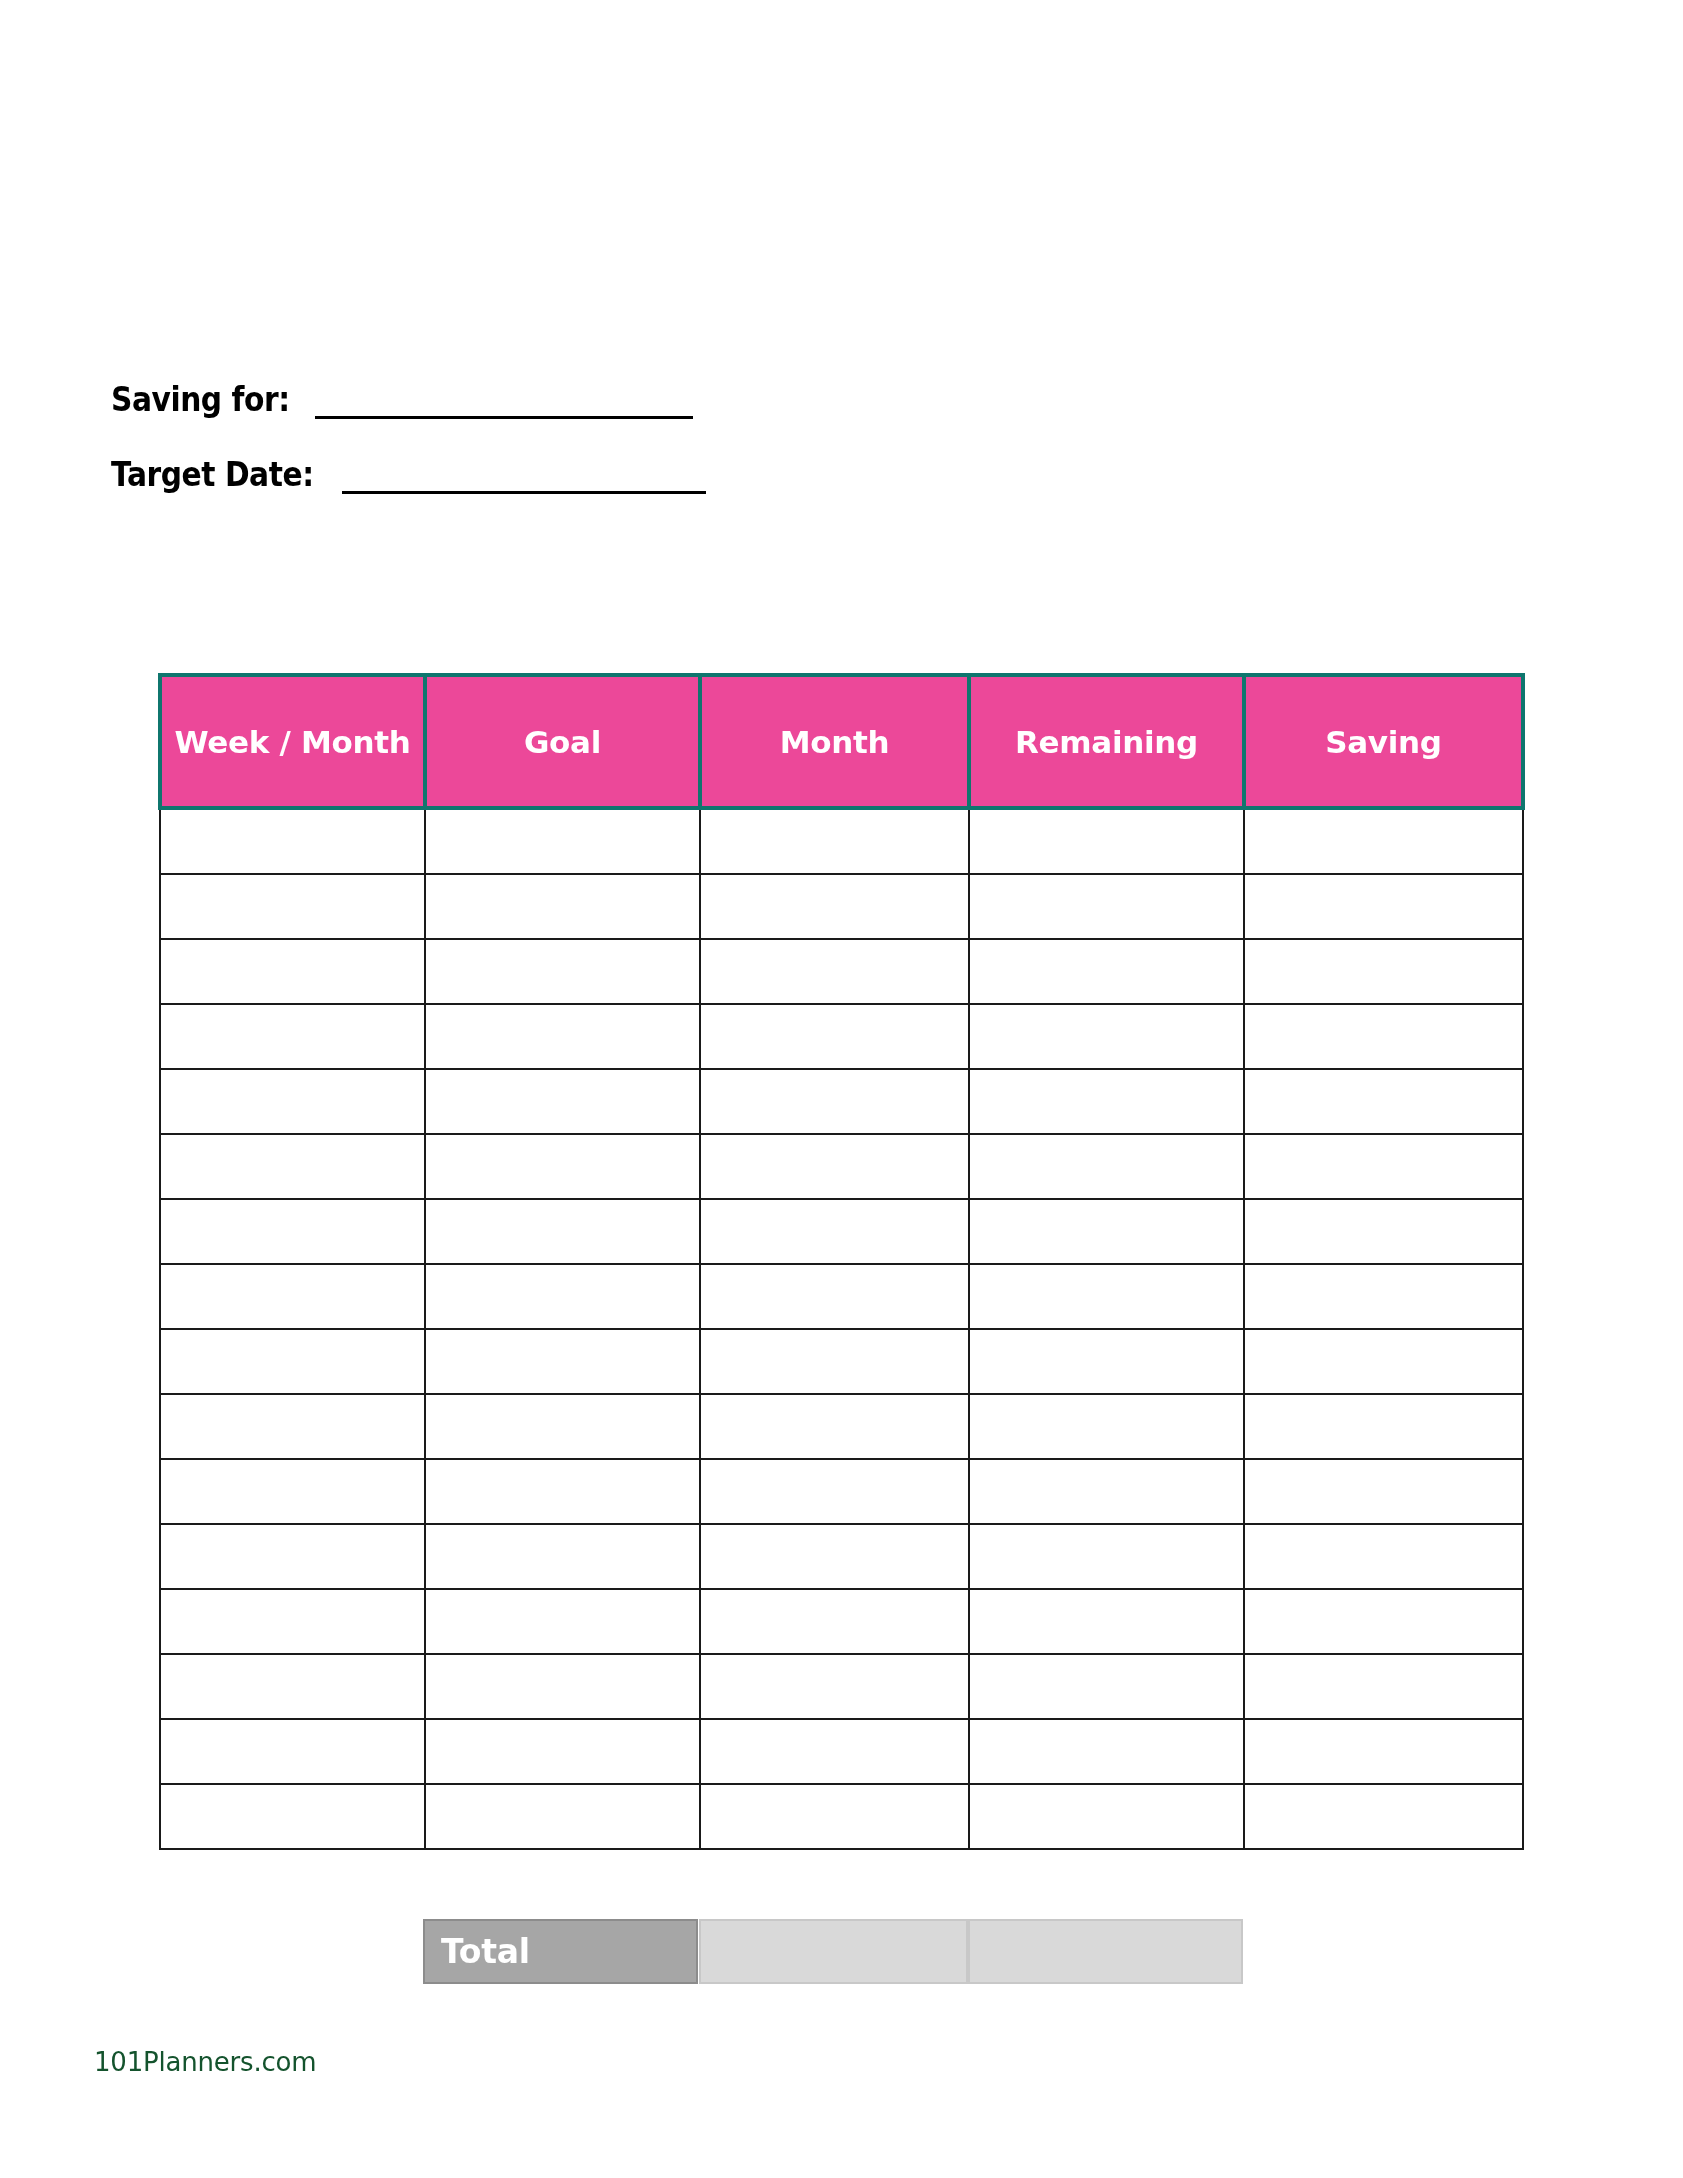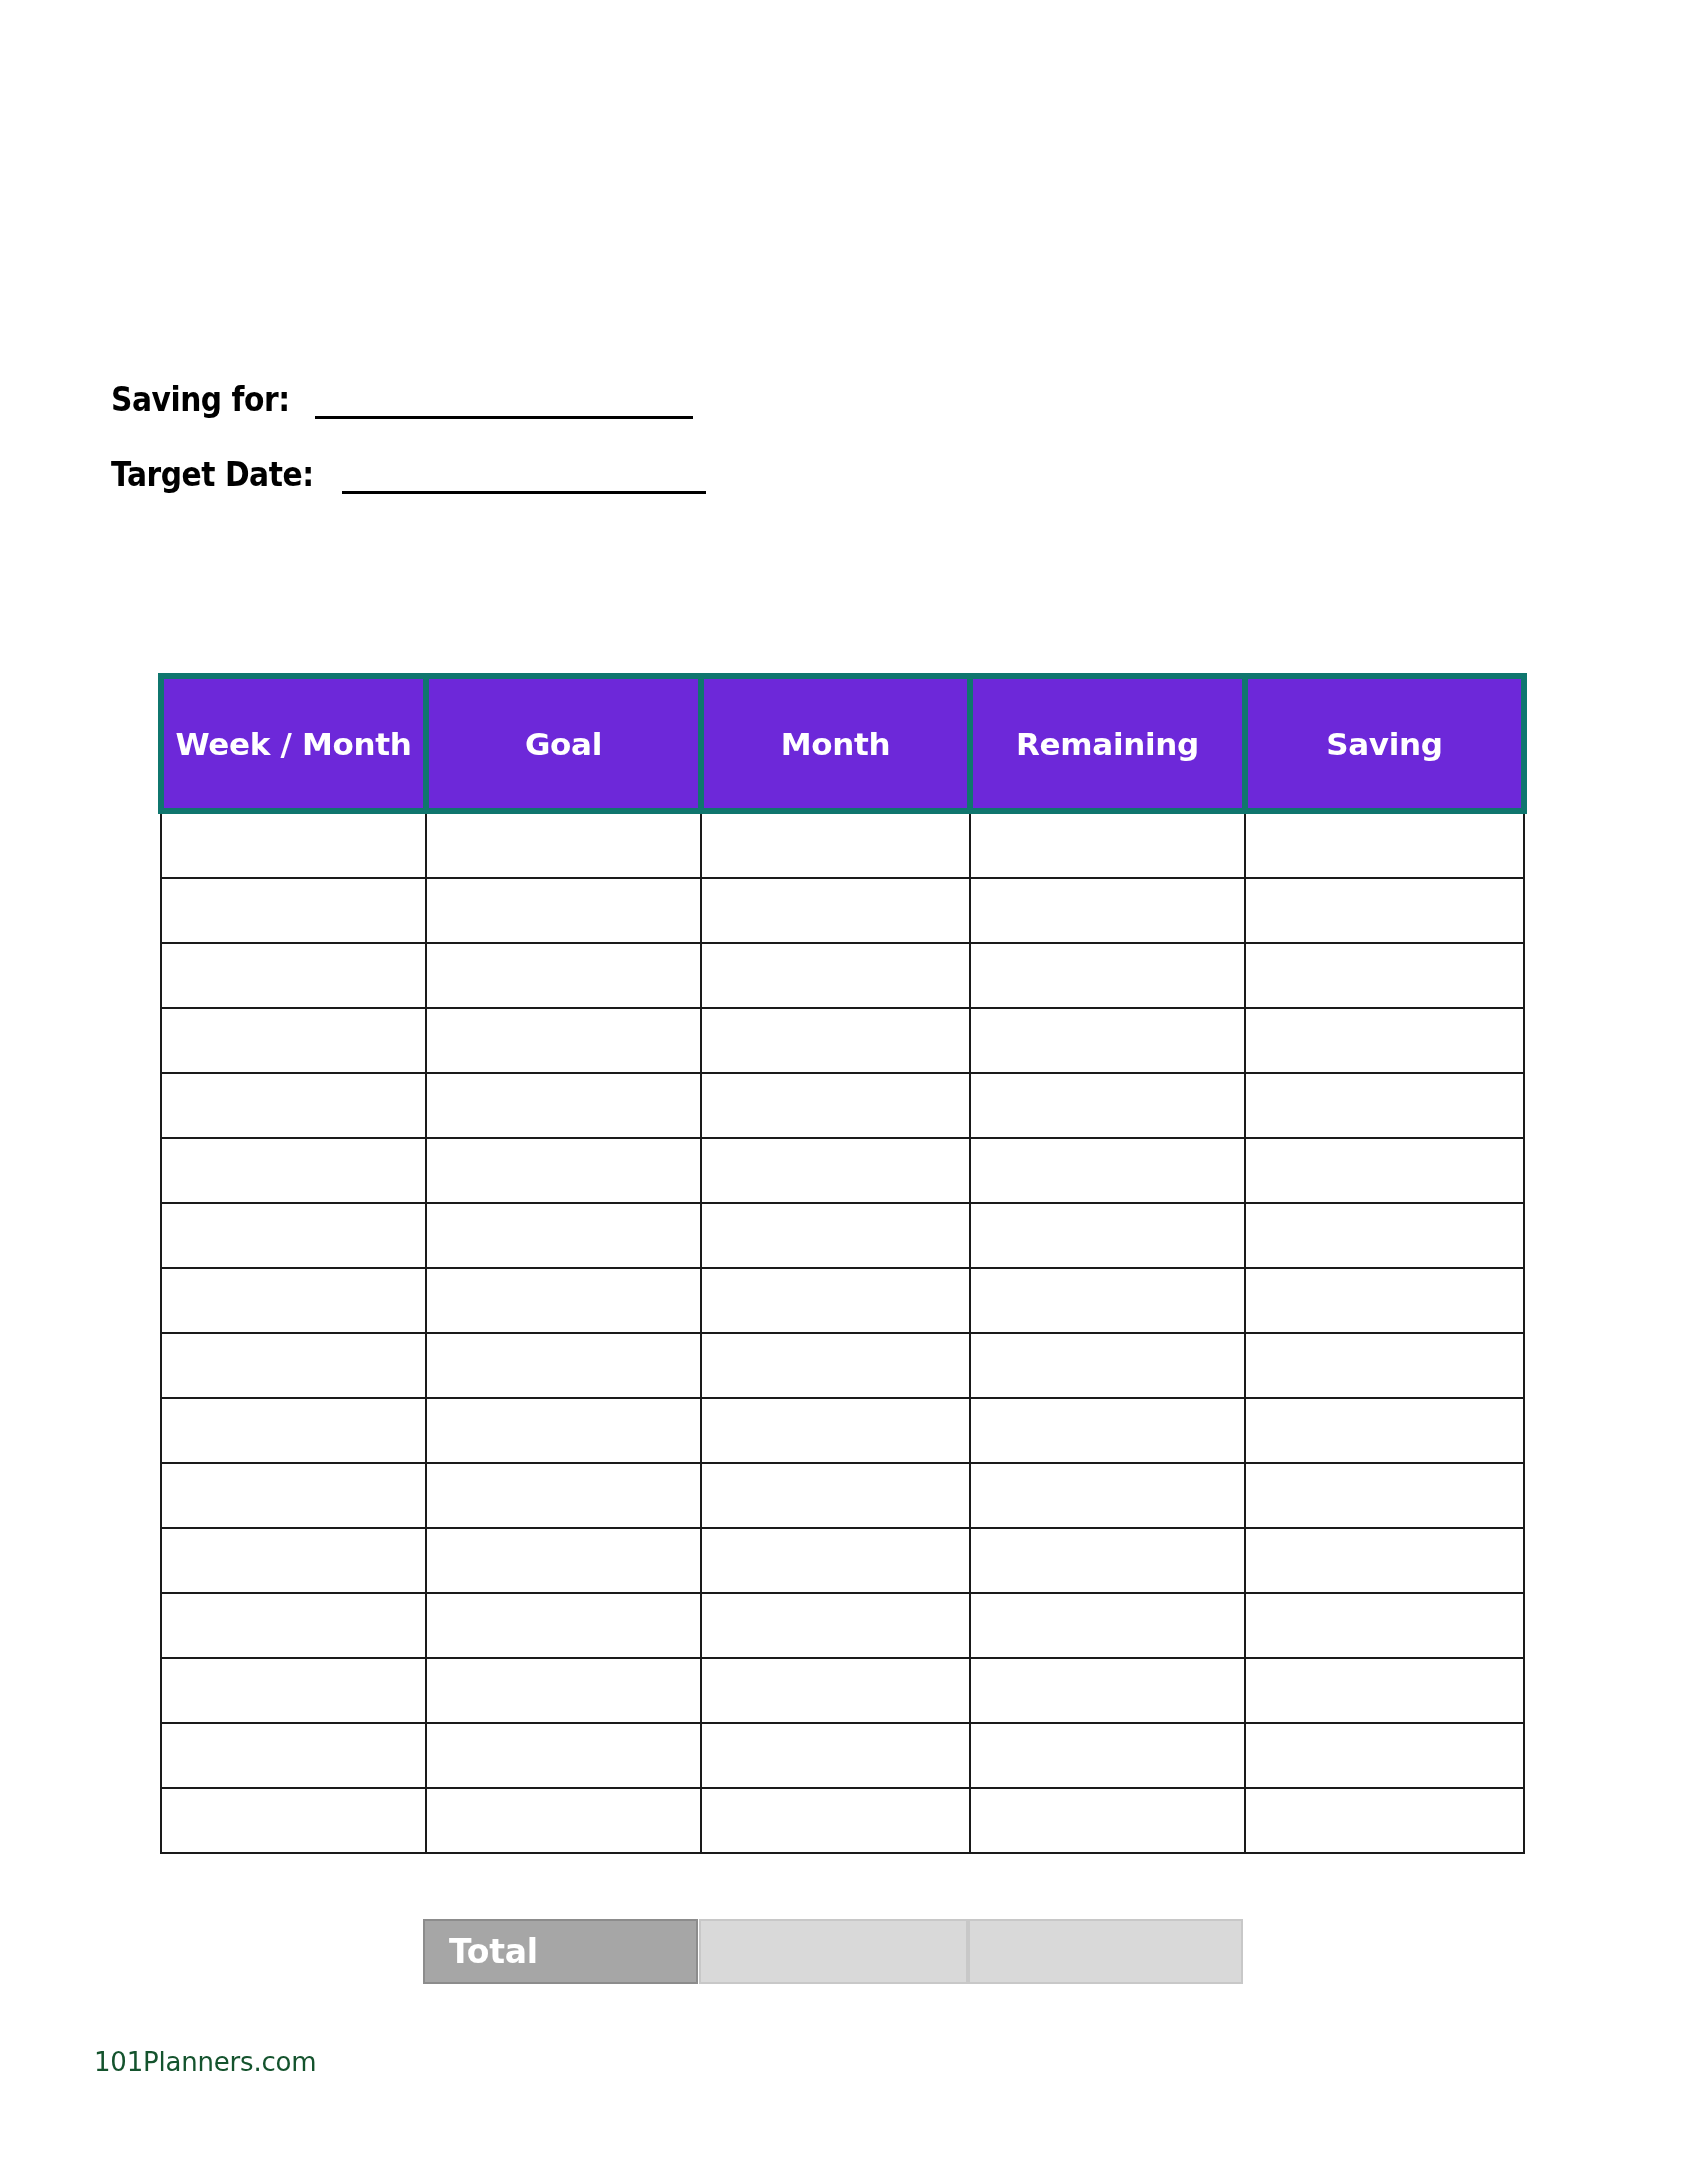--- a/index.html
+++ b/index.html
@@ -102,27 +102,27 @@
     left: 158px;
     top: 673px;
     width: 1364px;
   }
   table.savings {
     border-collapse: collapse;
     width: 1364px;
     table-layout: fixed;
   }
   table.savings th {
-    background: #6d28d9;
+    background: #ec4899;
     color: #ffffff;
     font-family: "DejaVu Sans", sans-serif;
     font-weight: 700;
     font-size: 31px;
     letter-spacing: -0.3px;
-    border: 6px solid #0f766e;
+    border: 4px solid #0f766e;
     height: 129px;
     line-height: 38px;
     padding: 0 4px;
     text-align: center;
     vertical-align: middle;
   }
   table.savings td {
     border: 2px solid #1a1a1a;
     height: 61px;
     background: #fff;
@@ -149,21 +149,21 @@
     height: 65px;
     background: #a6a6a6;
     border: 2px solid #8c8c8c;
     box-sizing: border-box;
     color: #fff;
     font-family: "DejaVu Sans", sans-serif;
     font-weight: 700;
     font-size: 33px;
     display: flex;
     align-items: center;
-    padding-left: 24px;
+    padding-left: 16px;
     letter-spacing: -0.3px;
   }
   .total-blank-a {
     position: absolute;
     left: 541px;
     top: 0;
     width: 269px;
     height: 65px;
     background: #d9d9d9;
     border: 2px solid #c8c8c8;

